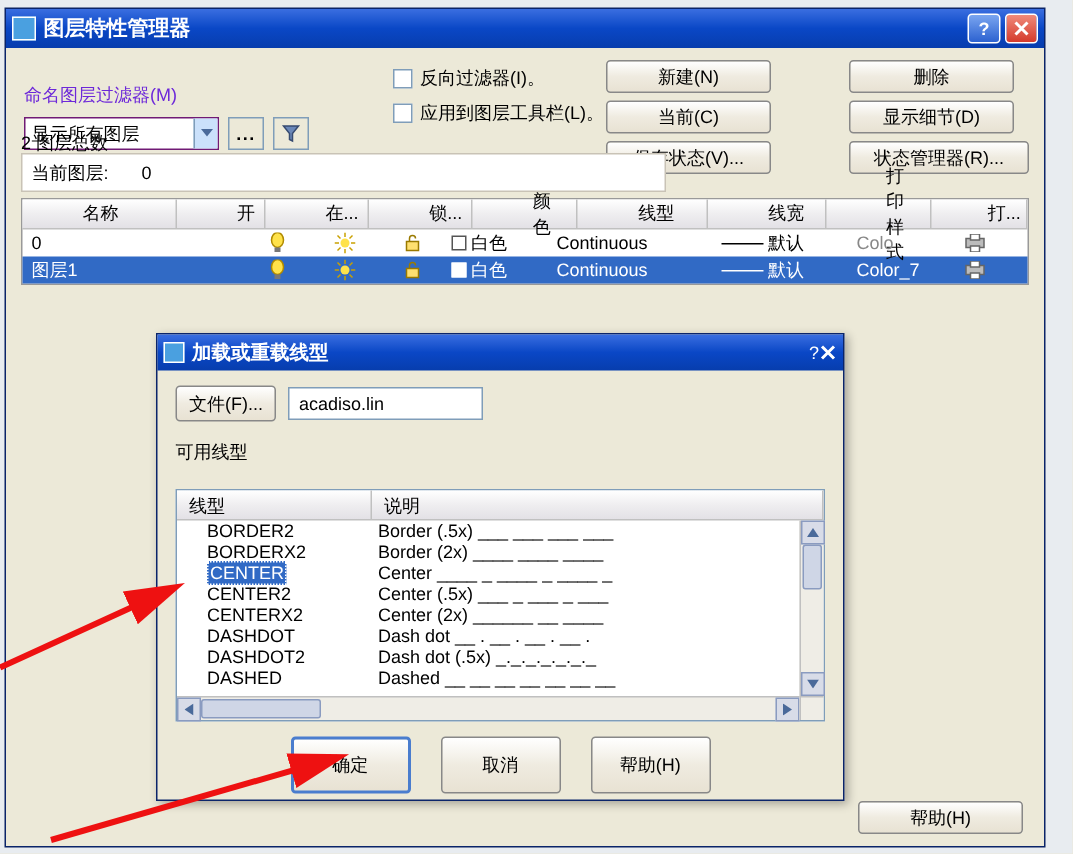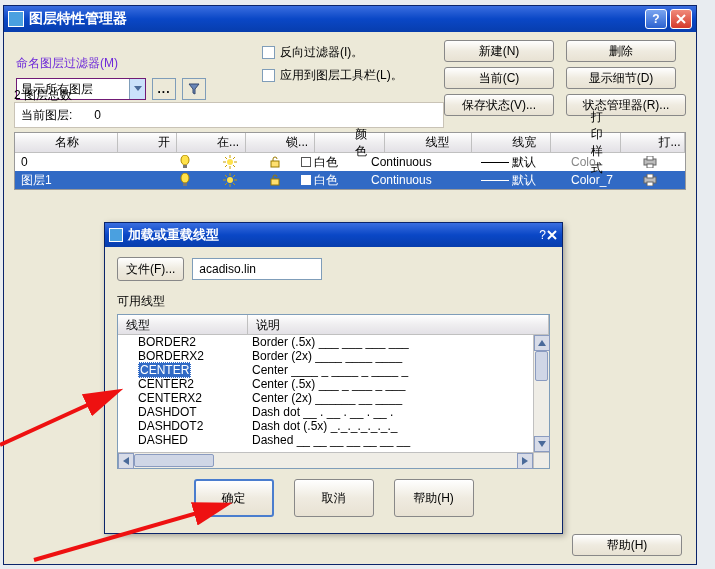--- a/index.html
+++ b/index.html
@@ -24,21 +24,21 @@
   .combo .dd svg { display: block; }
   .iconbtn { width: 24px; height: 22px; border: 1px solid #7f9db9; background: #ece9d8; display: flex; align-items: center; justify-content: center; }
   .ellipsis { font-weight: bold; letter-spacing: 1px; }
 
   .chk-col { position: absolute; left: 258px; top: 12px; }
   .chk-row { display: flex; align-items: center; margin-bottom: 6px; }
   .chk-row .box { width: 13px; height: 13px; border: 1px solid #7f9db9; background: #fff; margin-right: 5px; }
 
   .btncol { position: absolute; top: 8px; right: 10px; display: flex; gap: 12px; }
   .btncol-inner { display: flex; flex-direction: column; gap: 5px; }
-  .std-btn { width: 110px; height: 22px; border: 1px solid #888; background: linear-gradient(to bottom, #fff, #efebe0 50%, #e8e2d3); display: flex; align-items: center; justify-content: center; cursor: pointer; border-radius: 3px; }
+  .std-btn { width: 110px; height: 22px; border: 1px solid #888; background: linear-gradient(to bottom, #fff, #efebe0 50%, #e8e2d3); display: flex; align-items: center; justify-content: center; cursor: pointer; border-radius: 3px; margin-left: 40px; }
   .std-btn.wide { width: 120px; }
 
   .cur-layer { position: absolute; left: 10px; top: 70px; border: 1px solid #c9c3b6; background: #fff; height: 26px; width: 430px; display: flex; align-items: center; padding: 0 6px; }
   .sep { display: inline-block; width: 22px; }
 
   .layer-table { position: absolute; left: 10px; top: 100px; right: 10px; border: 1px solid #999; background: #fff; }
   .lt-head { display: flex; background: linear-gradient(to bottom, #fff, #efeef0 50%, #e3e1e6); border-bottom: 1px solid #c0c0c0; height: 20px; }
   .lt-head div { border-right: 1px solid #c0c0c0; padding: 2px 6px; display: flex; align-items: center; margin-left: 34px; }
   .lt-row { display: flex; height: 18px; align-items: center; }
   .lt-row.sel { background: #316ac5; color: #fff; }
@@ -317,21 +317,21 @@
         </svg>
     </div>
   </div>
   <div class="dlg-body">
     <div class="file-row">
       <div class="file-btn">
           <span>文件(F)...</span>
         </div>
       <div class="file-val"><span>acadiso.lin</span></div>
     </div>
-    <div style="margin-bottom:4px;">可用线型</div>
+    <div style="margin-bottom:16px;">可用线型</div>
 
     <div class="lt-list-wrap">
       <div class="lt-list-head">
         <div class="c1">线型</div>
         <div class="c2">说明</div>
       </div>
       <div class="lt-list-body" id="lt-body">
           <div class="lrow">
             <div class="c1"><span>BORDER2</span></div>
             <div class="c2">Border (.5x) ___ ___ ___ ___</div>

